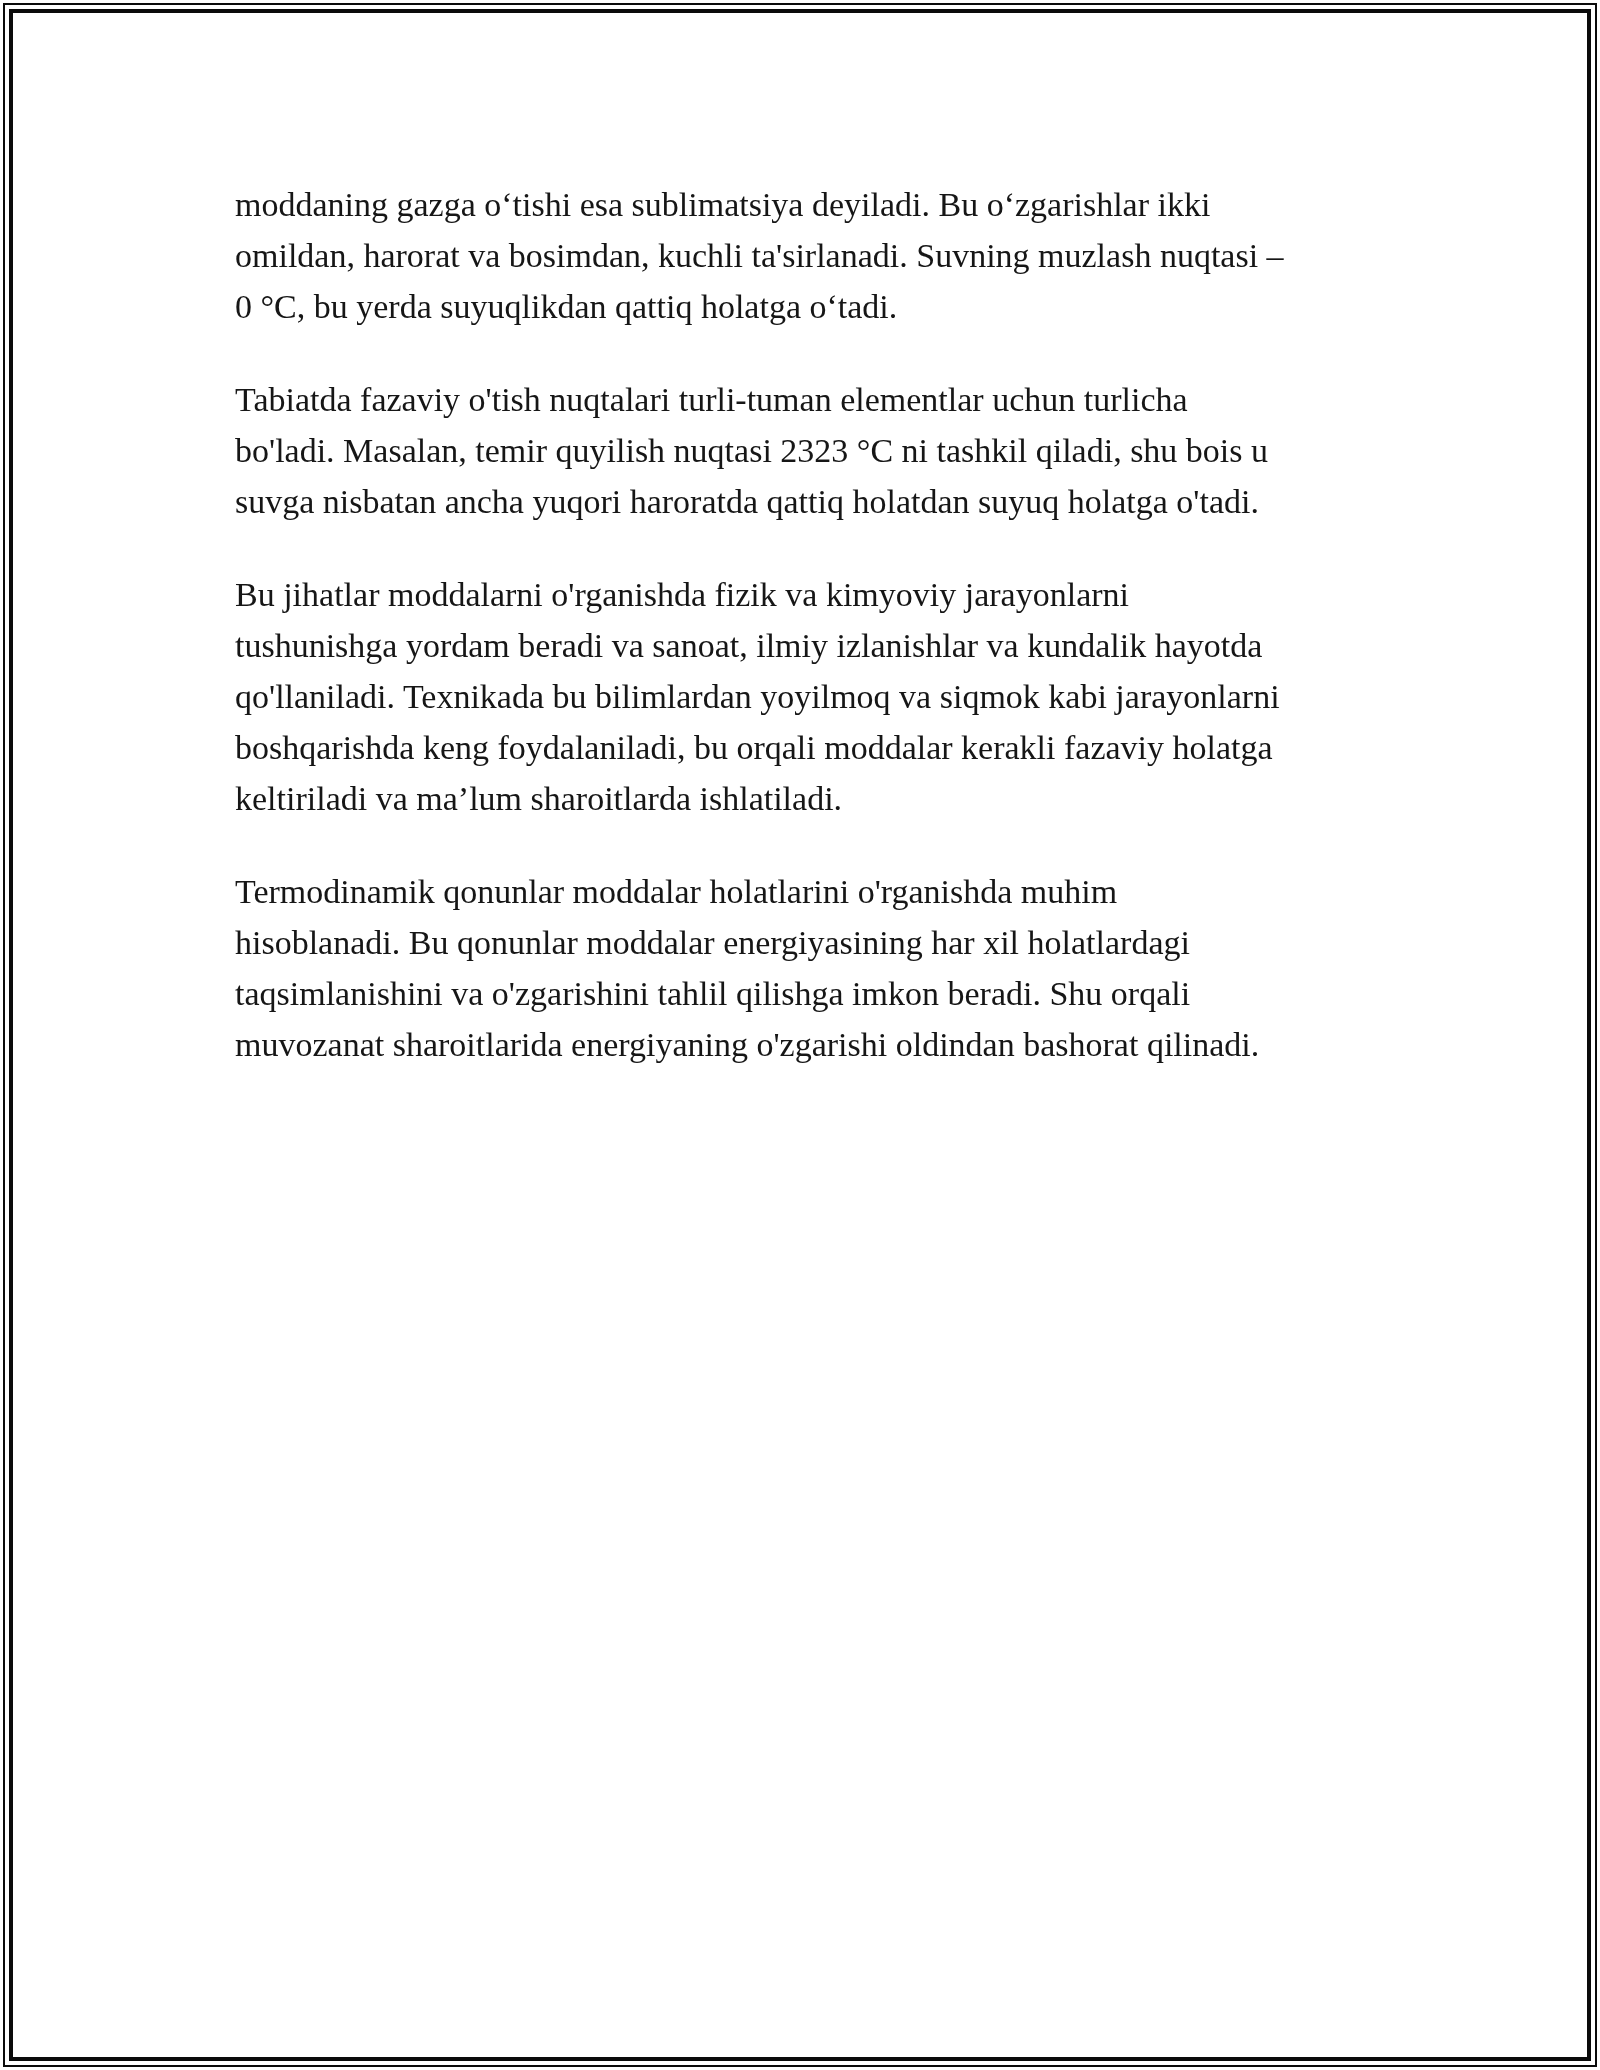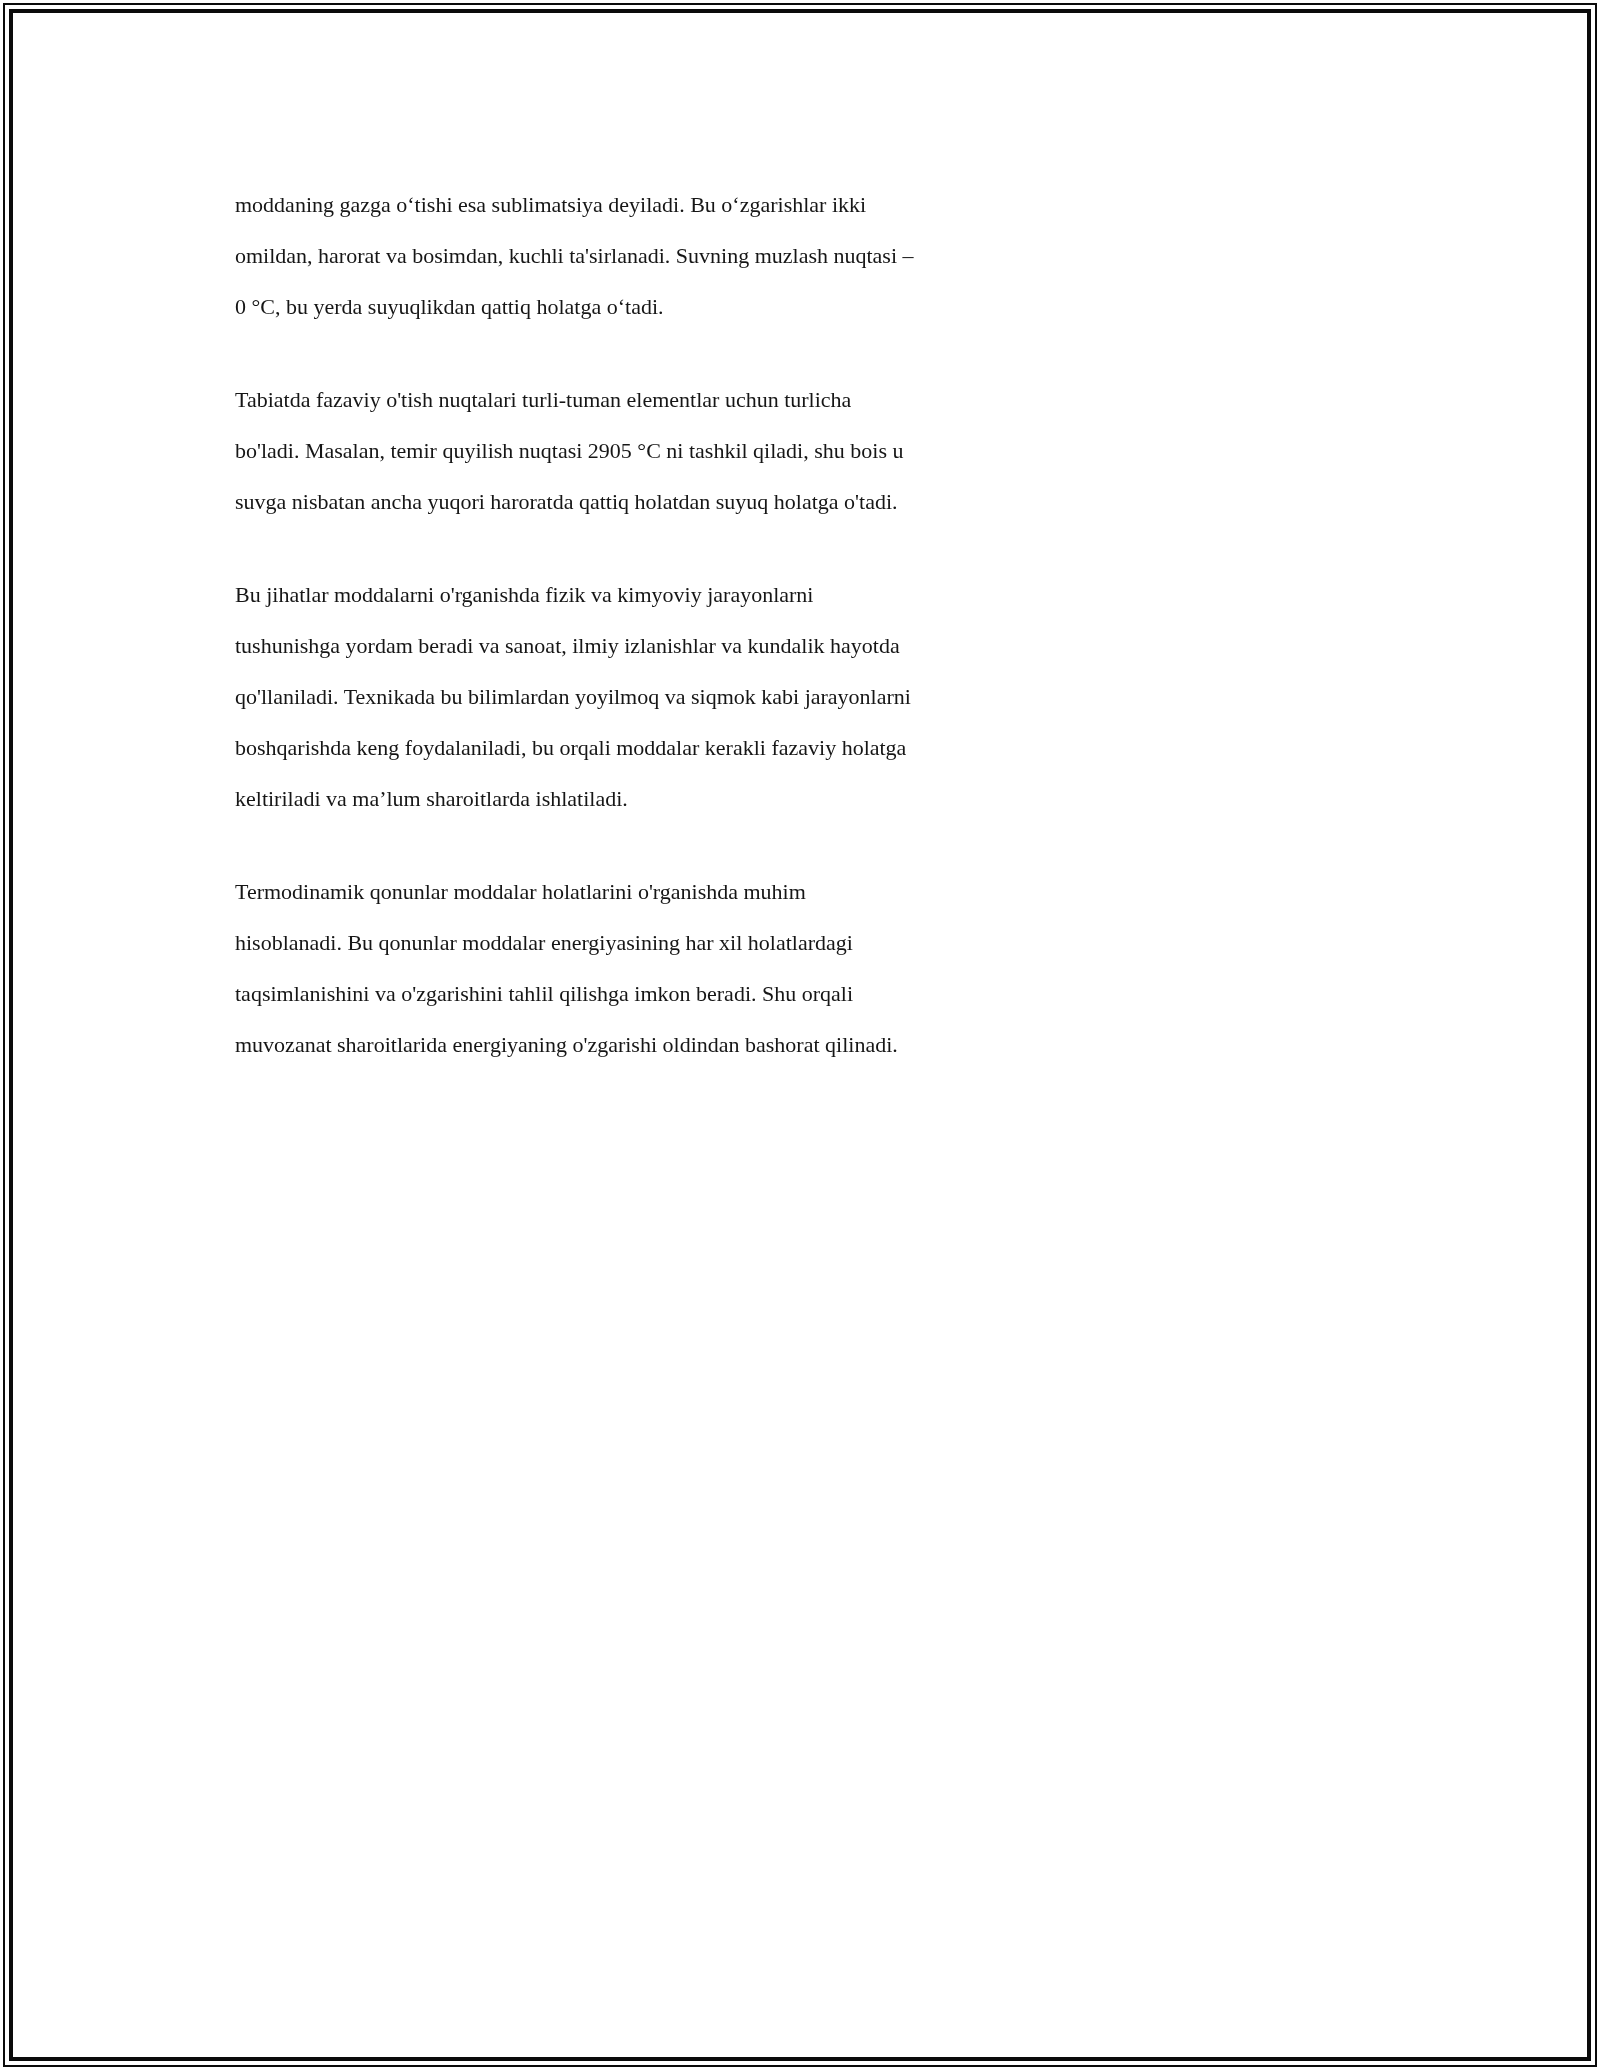--- a/index.html
+++ b/index.html
@@ -28,41 +28,41 @@
     pointer-events: none;
   }
   .content {
     position: absolute;
     left: 235px;
     top: 179px;
     width: 1330px;
   }
   .para {
     margin: 0 0 42px 0;
-    font-size: 22px;
+    font-size: 34px;
     line-height: 51px;
     color: #161616;
     white-space: pre-line;
     letter-spacing: 0;
   }
 </style>
 </head>
 <body>
 
 <div class="page">
   <div class="frame-outer"></div>
   <div class="frame-inner"></div>
 
   <div class="content">
     <p class="para">moddaning gazga o‘tishi esa sublimatsiya deyiladi. Bu o‘zgarishlar ikki
 omildan, harorat va bosimdan, kuchli ta'sirlanadi. Suvning muzlash nuqtasi –
 0 °C, bu yerda suyuqlikdan qattiq holatga o‘tadi.</p>
 
     <p class="para">Tabiatda fazaviy o'tish nuqtalari turli-tuman elementlar uchun turlicha
-bo'ladi. Masalan, temir quyilish nuqtasi 2905 °C ni tashkil qiladi, shu bois u
+bo'ladi. Masalan, temir quyilish nuqtasi 2323 °C ni tashkil qiladi, shu bois u
 suvga nisbatan ancha yuqori haroratda qattiq holatdan suyuq holatga o'tadi.</p>
 
     <p class="para">Bu jihatlar moddalarni o'rganishda fizik va kimyoviy jarayonlarni
 tushunishga yordam beradi va sanoat, ilmiy izlanishlar va kundalik hayotda
 qo'llaniladi. Texnikada bu bilimlardan yoyilmoq va siqmok kabi jarayonlarni
 boshqarishda keng foydalaniladi, bu orqali moddalar kerakli fazaviy holatga
 keltiriladi va ma’lum sharoitlarda ishlatiladi.</p>
 
     <p class="para">Termodinamik qonunlar moddalar holatlarini o'rganishda muhim
 hisoblanadi. Bu qonunlar moddalar energiyasining har xil holatlardagi

